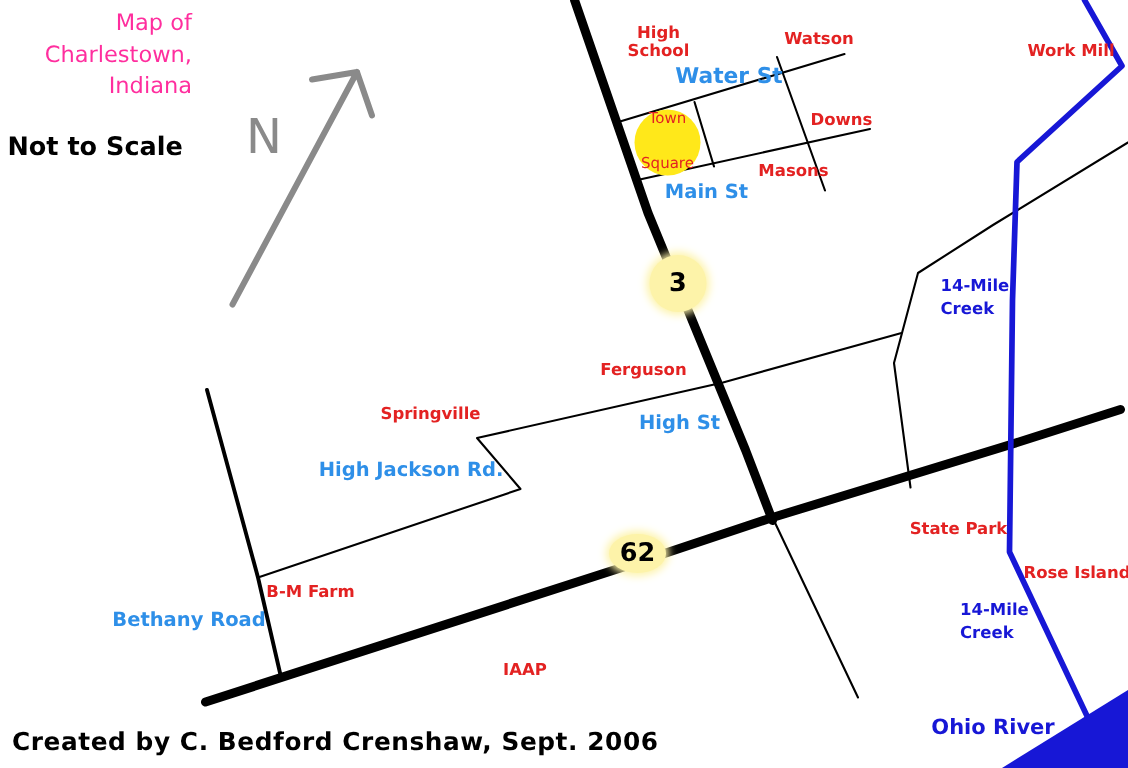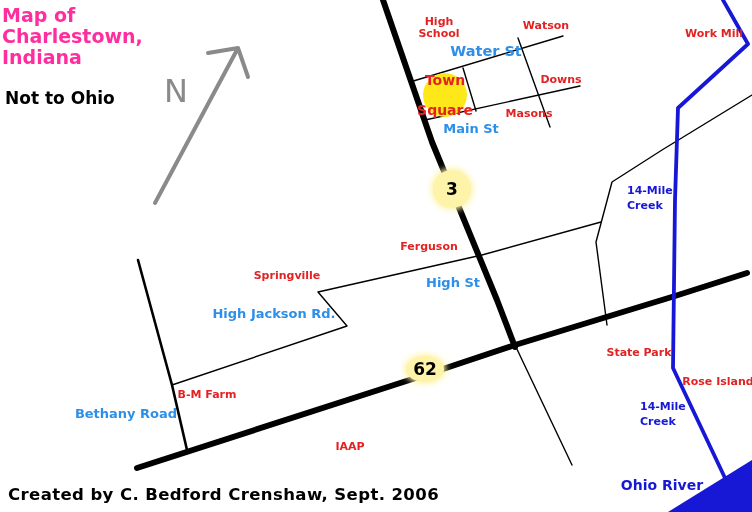--- a/index.html
+++ b/index.html
@@ -25,25 +25,25 @@
   .lbl.water.big{font-size:14px;}
   .marker{
     position:absolute;border-radius:50%;background:var(--marker-fill,#fdf3a9);
     display:flex;align-items:center;justify-content:center;
     color:#000;font-weight:bold;font-size:17px;
     box-shadow:0 0 6px 2px var(--marker-fill,#fdf3a9);
   }
   .town-square{
     position:absolute;border-radius:50%;background:var(--town-square-fill,#ffe81a);
     display:flex;flex-direction:column;align-items:center;justify-content:center;
-    color:var(--place-red,#e32222);font-weight:bold;font-size:14px;line-height:10px;text-align:center;gap:20px;
+    color:var(--place-red,#e32222);font-weight:normal;font-size:10px;line-height:10px;text-align:center;gap:20px;
   }
   .map-title{
-    position:absolute;left:2px;top:5px;width:126px;text-align:left;
-    color:var(--title-pink,#ff2e9e);font-weight:bold;font-size:19px;line-height:21px;
+    position:absolute;left:2px;top:5px;width:126px;text-align:right;
+    color:var(--title-pink,#ff2e9e);font-weight:normal;font-size:15px;line-height:21px;
   }
   .scale-note{position:absolute;left:5px;top:88px;color:#000;font-weight:bold;font-size:17px;}
   .compass-n{position:absolute;left:164px;top:72px;color:var(--arrow-gray,#8a8a8a);font-size:32px;font-weight:500;}
   .credit{position:absolute;left:8px;top:485px;color:#000;font-weight:bold;font-size:16.5px;letter-spacing:0.4px;}
 </style>
 </head>
 <body>
 
 <div id="stage">
 
@@ -66,21 +66,21 @@
     <polygon class="river-fill" points="668,512 752,460 752,512"></polygon>
 
     <path class="compass-line" d="M155,203 L238,48 M208,53 L238,48 L248,77"></path>
   </svg>
 
   <div class="map-title">
       <div>Map of</div>
       <div>Charlestown,</div>
       <div>Indiana</div>
     </div>
-  <div class="scale-note">Not to Ohio</div>
+  <div class="scale-note">Not to Scale</div>
   <div class="compass-n">N</div>
   <div>
       <div class="lbl red center" style="left: 415px; top: 16px; margin-left: 24px;">
         <div>High</div>
         <div>School</div>
       </div>
       <div class="lbl red center" style="left: 546px; top: 20px;">
         <div>Watson</div>
       </div>
       <div class="lbl red center" style="left: 714px; top: 28px;">

